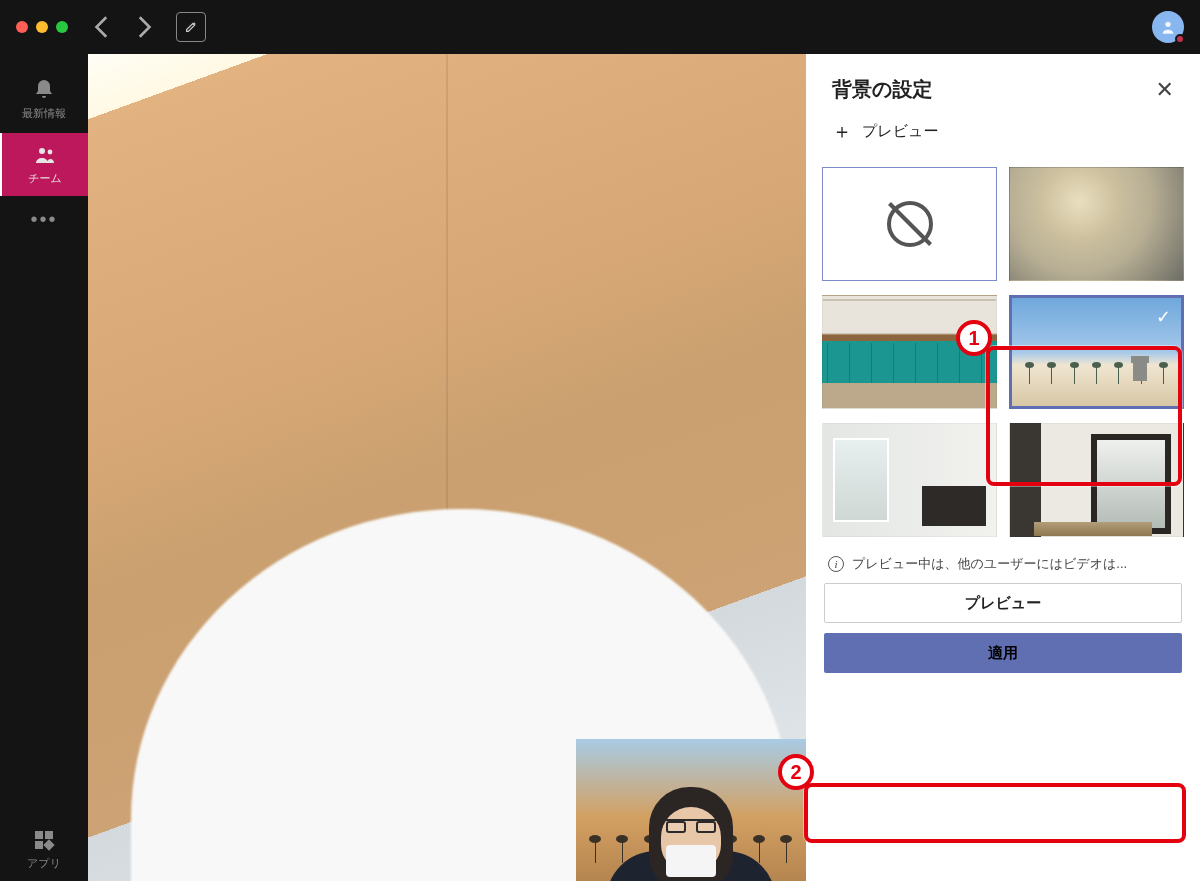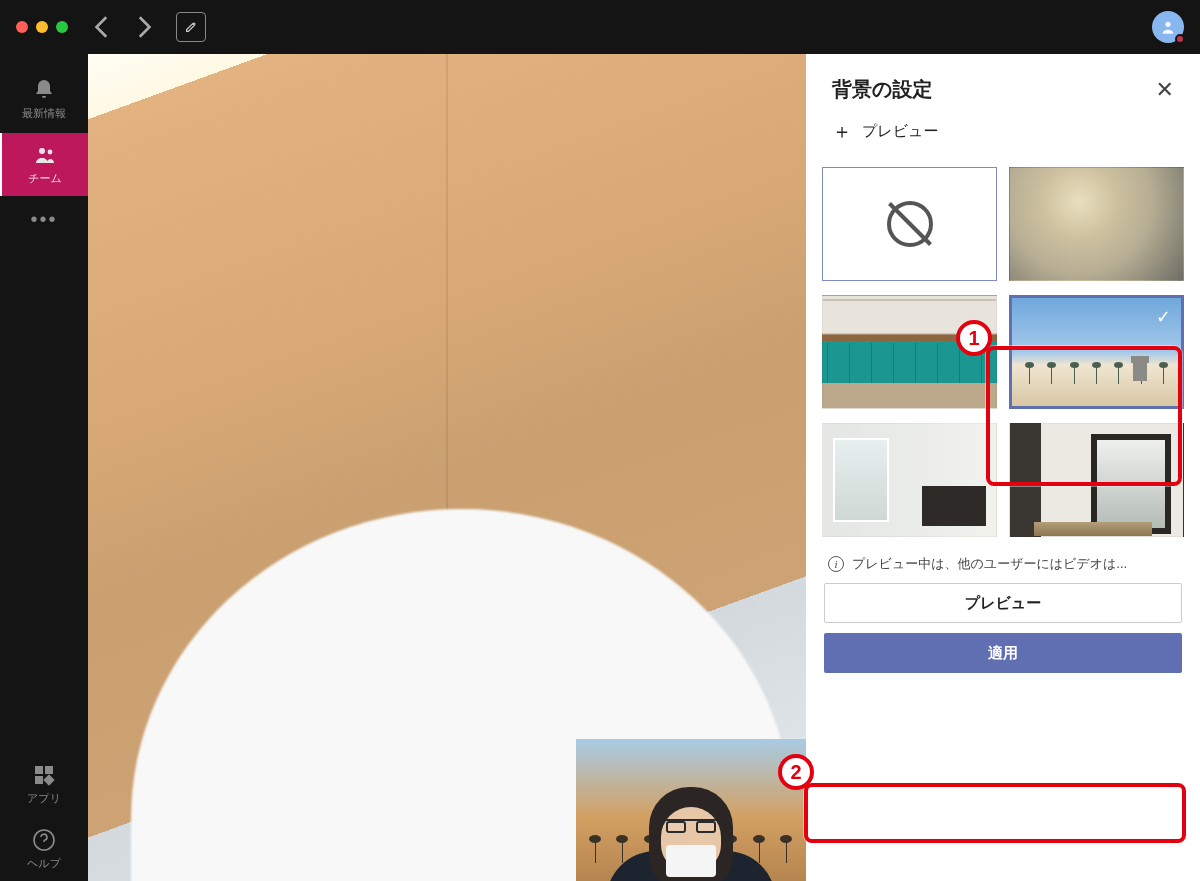--- a/index.html
+++ b/index.html
@@ -291,21 +291,21 @@
   .panel-buttons {
     padding: 0 18px;
     display: flex; flex-direction: column; gap: 10px;
   }
   .btn {
     height: 40px; display: flex; align-items: center; justify-content: center;
     font-size: 15px; font-weight: 600; cursor: pointer;
     border-radius: 2px;
   }
   .btn-preview { background: #fff; border: 1.2px solid #ccc; color: #222; }
-  .btn-apply { background: #606eb2; color: #ffffff; }
+  .btn-apply { background: #606eb2; color: #000000; }
 
   
   .callout {
     position: absolute;
     border: 4px solid #e3000f;
     border-radius: 8px;
     pointer-events: none;
     box-shadow: 0 0 0 1px rgba(255,255,255,0.4);
   }
   .callout-1 { left: 986px; top: 346px; width: 196px; height: 140px; }
@@ -377,27 +377,20 @@
     <div class="rail-spacer"></div>
     <div class="rail-item">
       <svg viewBox="0 0 24 24">
           <rect x="3" y="3" width="8" height="8"></rect>
           <rect x="13" y="3" width="8" height="8"></rect>
           <rect x="3" y="13" width="8" height="8"></rect>
           <rect x="13" y="13" width="8" height="8" transform="rotate(45 17 17)"></rect>
         </svg>
       <span>アプリ</span>
     </div>
-    <div class="rail-item">
-      <svg viewBox="0 0 24 24">
-          <circle cx="12" cy="12" r="10" fill="none" stroke="currentColor" stroke-width="1.6"></circle>
-          <path d="M9 9a3 3 0 1 1 4 3c-1 .5-1 1-1 2M12 18h.01" fill="none" stroke="currentColor" stroke-width="1.6"></path>
-        </svg>
-      <span>ヘルプ</span>
-    </div>
   </div>
 
   <div class="main">
 
     <div class="video">
       <div class="shirt"></div>
 
       <div class="self-view">
         <div class="palms">
           <span></span>

